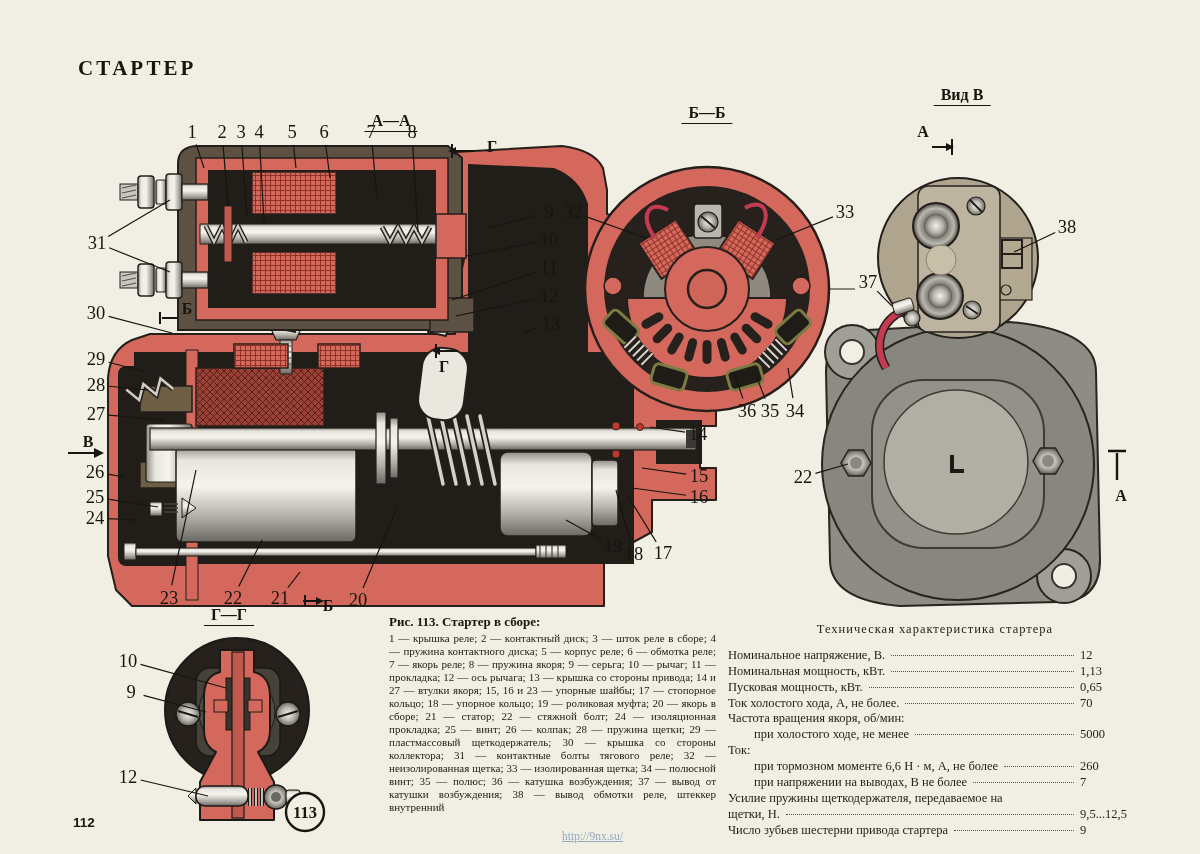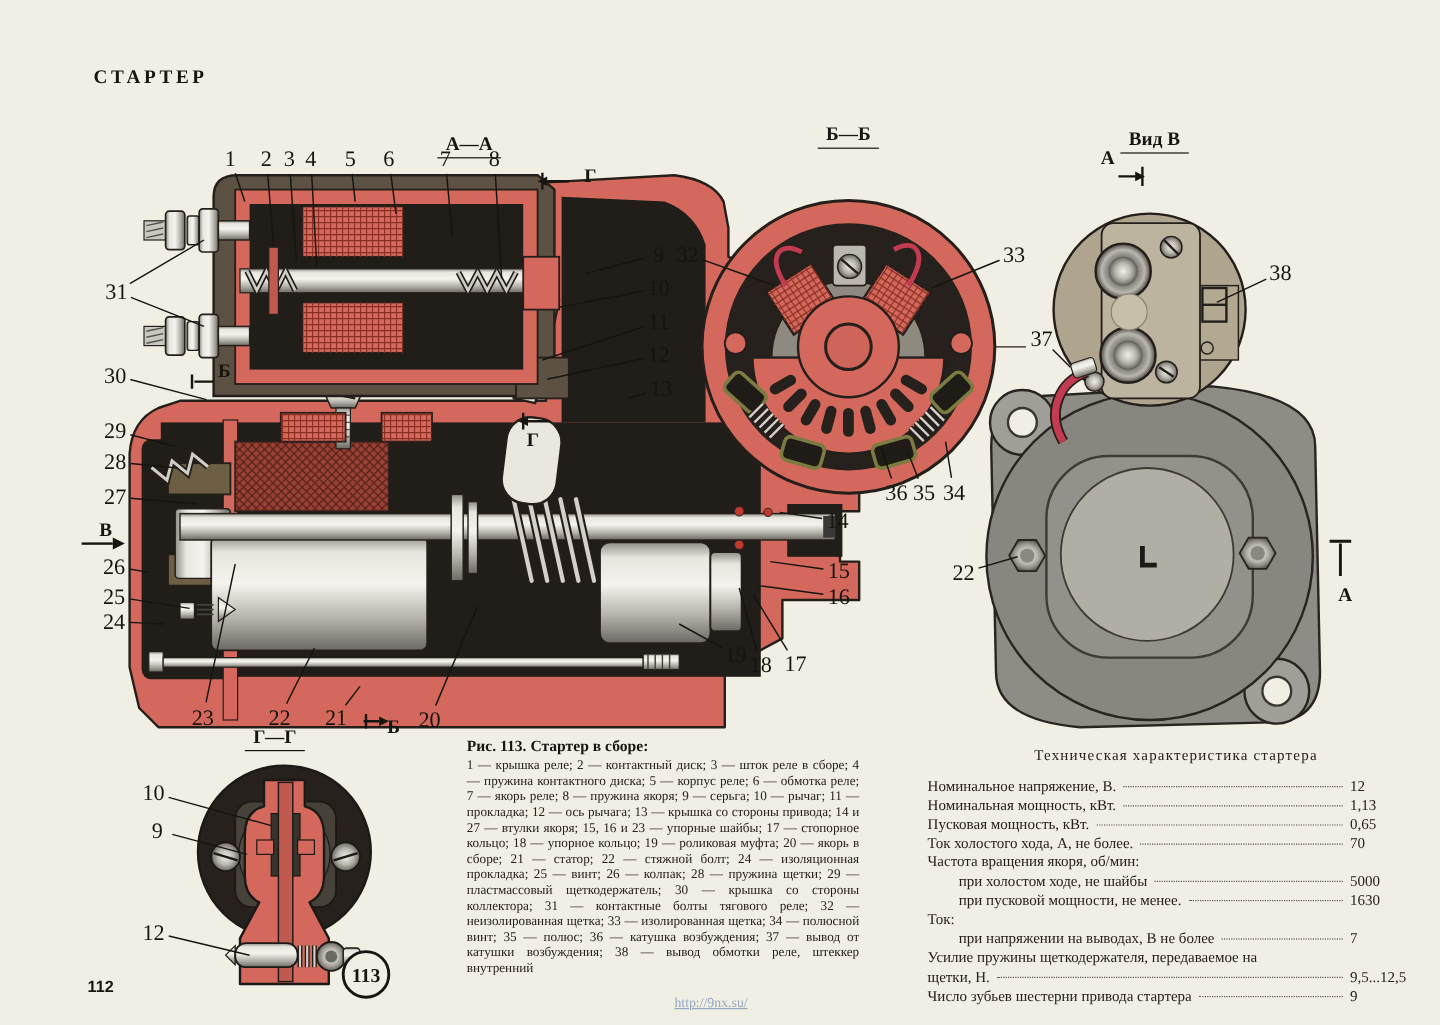--- a/index.html
+++ b/index.html
@@ -1,19 +1,19 @@
 <!DOCTYPE html>
 <html><head>
 <meta charset="utf-8">
 <style>
   html,body{margin:0;padding:0;}
   body{background:#f1efe3;width:1200px;height:854px;overflow:hidden;
        font-family:"Liberation Serif", serif;color:#17150f;}
   .page{position:relative;width:1200px;height:854px;background:#f1efe3;}
-  .page-title{position:absolute;left:78px;top:56px;font-weight:700;font-size:16px;
+  .page-title{position:absolute;left:78px;top:56px;font-weight:700;font-size:21px;
       letter-spacing:3px;color:#17150f;}
   svg.figure{position:absolute;left:0;top:0;width:1200px;height:854px;}
 
   
   .section-label{position:absolute;transform:translateX(-50%);
       font:700 16px "Liberation Serif", serif;color:#17150f;
       border-bottom:1.6px solid #17150f;padding:0 7px 1px;white-space:nowrap;}
 
   
   #callouts text{font-family:"Liberation Serif", serif;font-size:18.5px;fill:#17150f;
@@ -24,21 +24,21 @@
   .mark{stroke:#17150f;fill:none;}
   .badge-circle{fill:#f1efe3;stroke:#17150f;stroke-width:2.4;}
   .badge-text{font:700 16.5px "Liberation Serif", serif;fill:#17150f;text-anchor:middle;}
 
   .caption{position:absolute;left:389px;top:614px;width:327px;}
   .caption-title{font:700 13px/1.25 "Liberation Serif", serif;color:#17150f;}
   .caption-legend{font:11px/1.18 "Liberation Serif", serif;text-align:justify;
       margin-top:2px;color:#262219;}
 
   .specs{position:absolute;left:728px;top:622px;width:414px;
-      font:12.5px/1.27 "Liberation Serif", serif;color:#262219;margin-left:45px;}
+      font:12.5px/1.27 "Liberation Serif", serif;color:#262219;}
   .specs-title{text-align:center;margin-bottom:10px;letter-spacing:1px;}
   .spec-row{display:flex;align-items:baseline;}
   .spec-row.indent{padding-left:26px;}
   .spec-label{flex:0 1 auto;}
   .spec-leader{flex:1 1 auto;min-width:10px;border-bottom:1.4px dotted #5a554b;
       margin:0 6px;transform:translateY(-3px);}
   .spec-value{flex:0 0 62px;text-align:left;}
 
   .page-number{position:absolute;left:73px;top:815px;
       font:700 13.5px "Liberation Sans", sans-serif;color:#17150f;}
@@ -417,21 +417,21 @@
         <text x="328" y="611">Б</text>
         <text x="88" y="447">В</text>
         <text x="923" y="137">А</text>
         <text x="1121" y="501">А</text>
       </g>
   </svg>
 
   <div id="labels-layer">
       <div class="section-label" style="left: 391px; top: 96px; margin-top: 16px;">А—А</div>
       <div class="section-label" style="left: 707px; top: 104px;">Б—Б</div>
-      <div class="section-label" style="left: 962px; top: 108px;">Вид В</div>
+      <div class="section-label" style="left: 962px; top: 86px;">Вид В</div>
       <div class="section-label" style="left: 229px; top: 606px; text-align: right;">Г—Г</div>
     </div>
 
   <div class="caption">
     <div class="caption-title">Рис. 113. Стартер в сборе:</div>
     <div class="caption-legend">1 — крышка реле; 2 — контактный диск; 3 — шток реле в сборе; 4 — пружина контактного диска; 5 — корпус реле; 6 — обмотка реле; 7 — якорь реле; 8 — пружина якоря; 9 — серьга; 10 — рычаг; 11 — прокладка; 12 — ось рычага; 13 — крышка со стороны привода; 14 и 27 — втулки якоря; 15, 16 и 23 — упорные шайбы; 17 — стопорное кольцо; 18 — упорное кольцо; 19 — роликовая муфта; 20 — якорь в сборе; 21 — статор; 22 — стяжной болт; 24 — изоляционная прокладка; 25 — винт; 26 — колпак; 28 — пружина щетки; 29 — пластмассовый щеткодержатель; 30 — крышка со стороны коллектора; 31 — контактные болты тягового реле; 32 — неизолированная щетка; 33 — изолированная щетка; 34 — полюсной винт; 35 — полюс; 36 — катушка возбуждения; 37 — вывод от катушки возбуждения; 38 — вывод обмотки реле, штеккер внутренний</div>
   </div>
 
   <div class="specs">
     <div class="specs-title">Техническая характеристика стартера</div>
@@ -453,31 +453,31 @@
         </div>
         <div class="spec-row">
           <span class="spec-label">Ток холостого хода, А, не более.</span>
           <span class="spec-leader"></span>
           <span class="spec-value">70</span>
         </div>
         <div class="spec-row">
           <span class="spec-label">Частота вращения якоря, об/мин:</span>
         </div>
         <div class="spec-row indent">
-          <span class="spec-label">при холостом ходе, не шайбы</span>
+          <span class="spec-label">при холостого ходе, не менее</span>
           <span class="spec-leader"></span>
           <span class="spec-value">5000</span>
         </div>
+        <div class="spec-row">
+          <span class="spec-label">Ток:</span>
+        </div>
         <div class="spec-row indent">
-          <span class="spec-label">при пусковой мощности, не менее.</span>
-          <span class="spec-leader"></span>
-          <span class="spec-value">1630</span>
-        </div>
-        <div class="spec-row">
-          <span class="spec-label">Ток:</span>
+          <span class="spec-label">при тормозном моменте 6,6 Н · м, А, не более</span>
+          <span class="spec-leader"></span>
+          <span class="spec-value">260</span>
         </div>
         <div class="spec-row indent">
           <span class="spec-label">при напряжении на выводах, В не более</span>
           <span class="spec-leader"></span>
           <span class="spec-value">7</span>
         </div>
         <div class="spec-row">
           <span class="spec-label">Усилие пружины щеткодержателя, передаваемое на</span>
         </div>
         <div class="spec-row">

